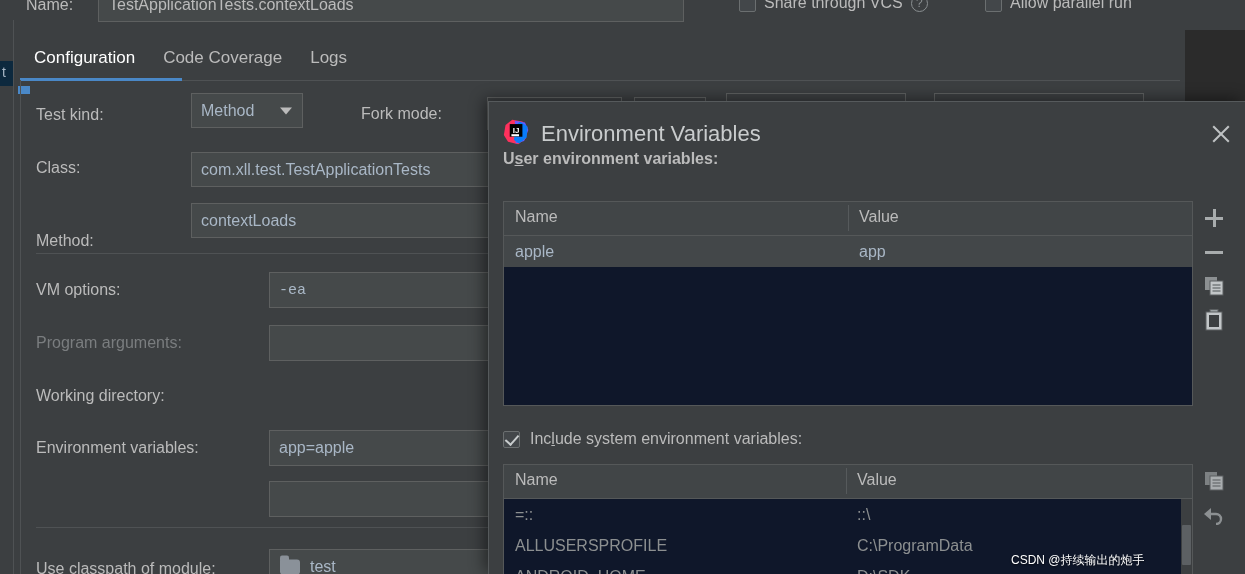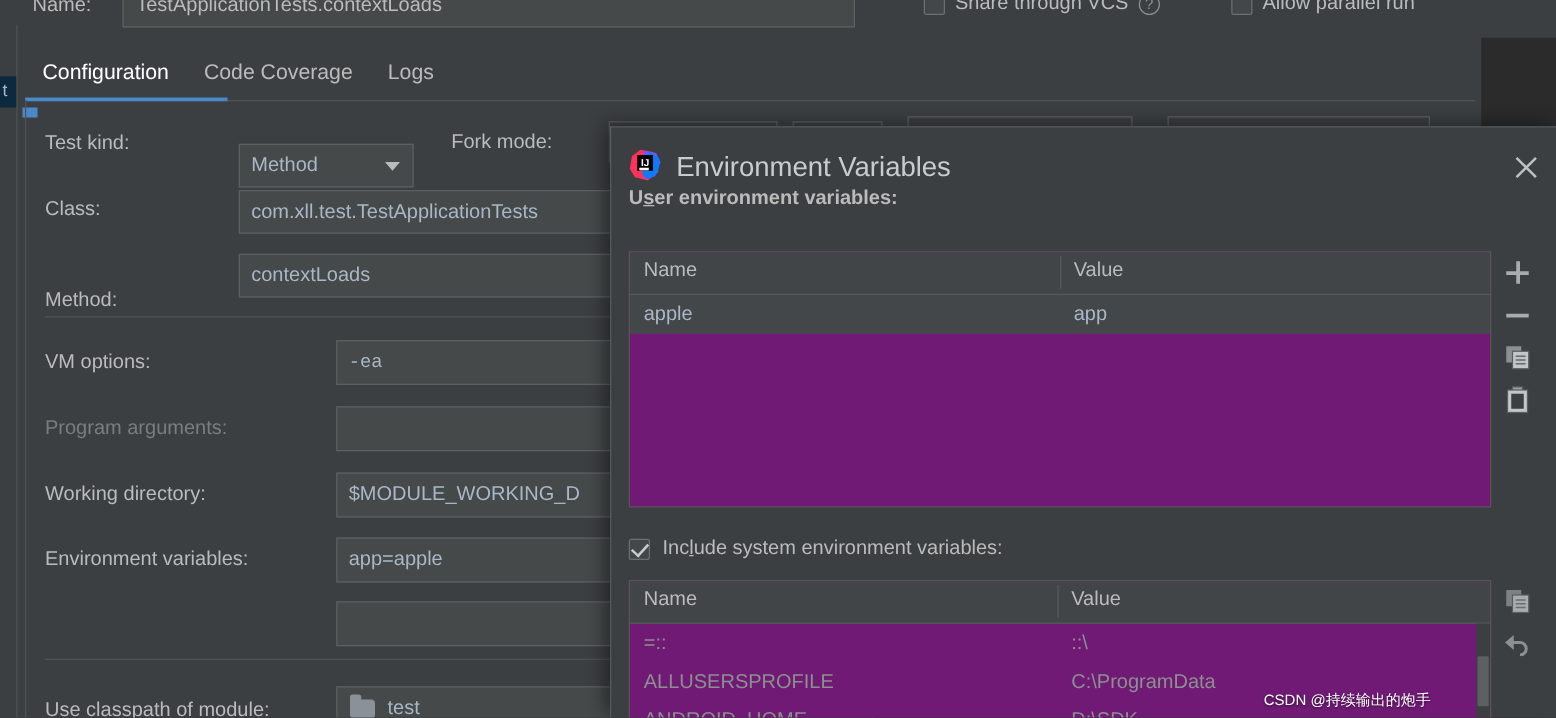--- a/index.html
+++ b/index.html
@@ -161,21 +161,21 @@
   }
   .dlg-close:before { transform: rotate(45deg); }
   .dlg-close:after  { transform: rotate(-45deg); }
 
   .dlg-label {
     position: absolute; font-size: 16px; color: #bbbbbb; white-space: nowrap;
   }
   .mn { text-decoration: underline; }
 
   .tbl {
-    position: absolute; border: 1px solid #555859; background: #701a75;
+    position: absolute; border: 1px solid #555859; background: #0f172a;
   }
   .tbl-head {
     display: flex; height: 34px; background: #414547;
     border-bottom: 1px solid #555859;
   }
   .th {
     font-size: 16px; color: #bbbbbb; padding: 6px 0 0 11px;
     position: relative;
   }
   .th + .th:before {
@@ -246,21 +246,21 @@
   <div class="tabs">
     <div class="tab active">Configuration</div>
     <div class="tab">Code Coverage</div>
     <div class="tab">Logs</div>
   </div>
   <div class="tabs-divider"></div>
   <div class="tab-underline"></div>
   <div class="panel-left-border"></div>
 
   <div class="form-label" style="left:36px; top:106px;">Test kind:</div>
-  <div class="field" style="left:191px; top:115px; width:140px; height:35px;">
+  <div class="field" style="left:191px; top:93px; width:112px; height:35px;">
     <span>Method</span>
     <div class="combo-arrow"></div>
   </div>
   <div class="form-label" style="left:361px; top:105px;">Fork mode:</div>
   <div class="field flat" style="left:487px; top:97px; width:135px; height:33px;"></div>
   <div class="field flat" style="left:634px; top:97px; width:72px; height:33px;"></div>
   <div class="field flat" style="left:726px; top:93px; width:180px; height:33px;"></div>
   <div class="field flat" style="left:934px; top:93px; width:210px; height:33px;"></div>
 
   <div class="form-label" style="left:36px; top:159px;">Class:</div>
@@ -279,23 +279,20 @@
   <div class="field" style="left:269px; top:272px; width:430px; height:36px;">
     <span style="font-family:'Liberation Mono',monospace; font-size:15px;">-ea</span>
   </div>
 
   <div class="form-label dim" style="left:36px; top:334px;">Program arguments:</div>
   <div class="field" style="left:269px; top:325px; width:430px; height:36px;">
     <span></span>
   </div>
 
   <div class="form-label" style="left:36px; top:387px;">Working directory:</div>
-  <div class="field" style="left:269px; top:378px; width:430px; height:36px;">
-    <span>$MODULE_WORKING_D</span>
-  </div>
 
   <div class="form-label" style="left:36px; top:439px;">Environment variables:</div>
   <div class="field" style="left:269px; top:430px; width:430px; height:36px;">
     <span>app=apple</span>
   </div>
 
   <div class="field" style="left:269px; top:481px; width:430px; height:36px;">
     <span></span>
   </div>
 

